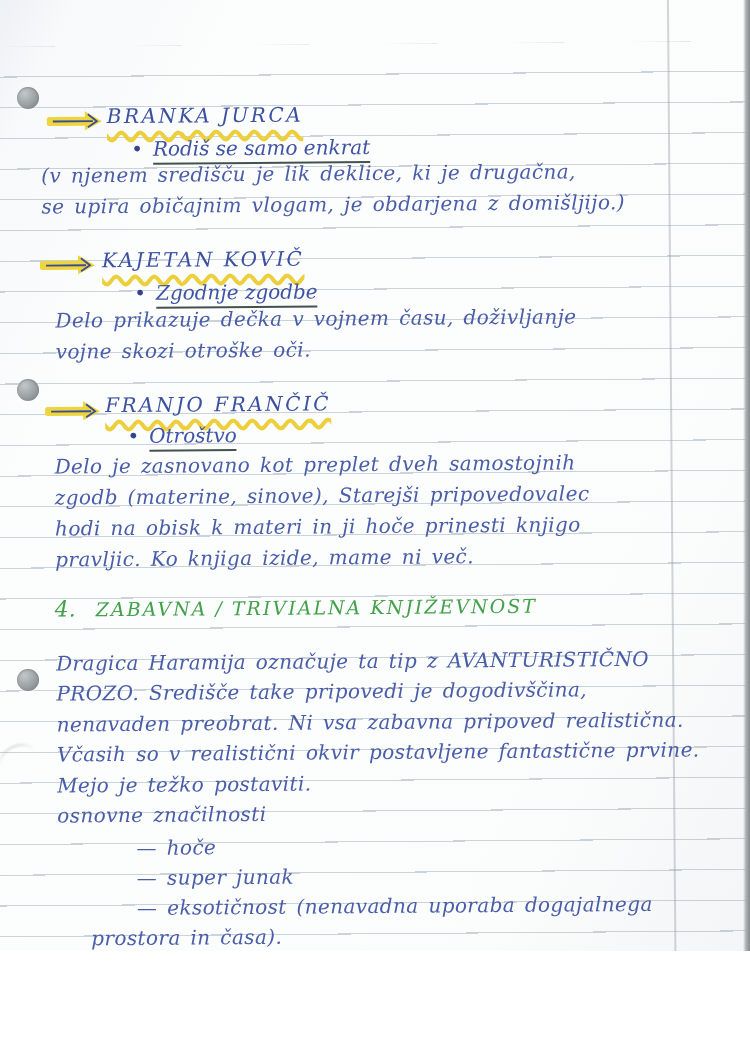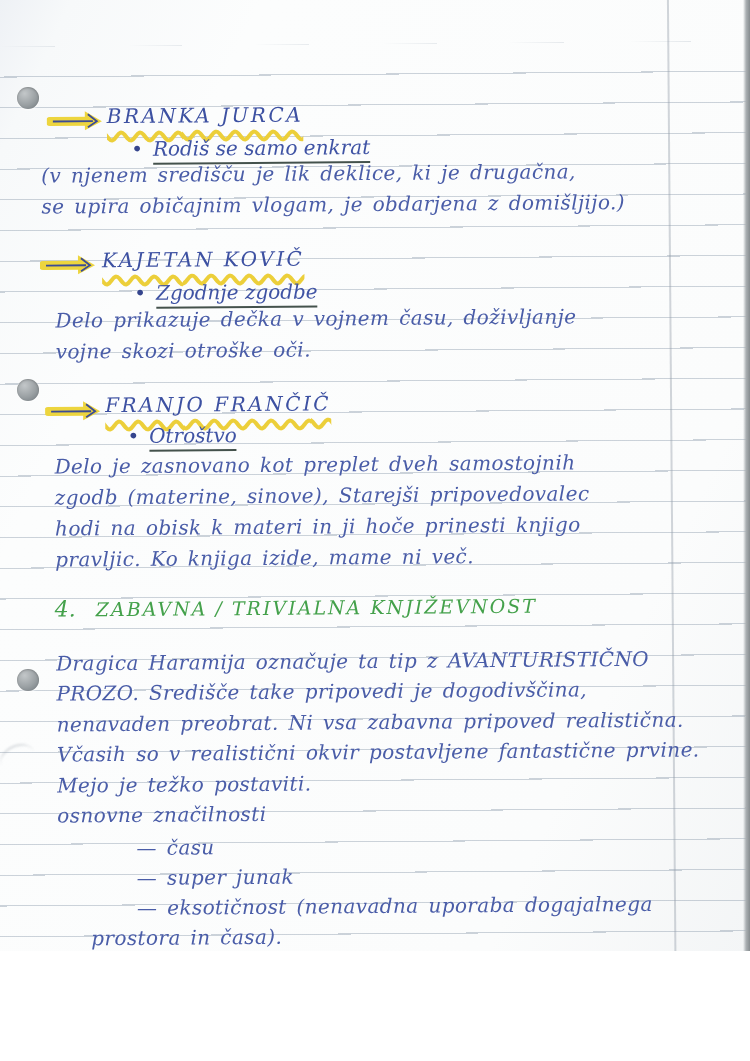--- a/index.html
+++ b/index.html
@@ -135,21 +135,21 @@
       <span class="chnum">4.</span><span class="chtitle">ZABAVNA / TRIVIALNA KNJIŽEVNOST</span>
     </div>
     <div class="para lh30" style="left:55px; top:646px;">
       <div class="line">Dragica Haramija označuje ta tip z AVANTURISTIČNO</div>
       <div class="line">PROZO. Središče take pripovedi je dogodivščina,</div>
       <div class="line">nenavaden preobrat. Ni vsa zabavna pripoved realistična.</div>
       <div class="line">Včasih so v realistični okvir postavljene fantastične prvine.</div>
       <div class="line">Mejo je težko postaviti.</div>
       <div class="line">osnovne značilnosti</div>
     </div>
-    <div class="list-line" style="left:134px; top:831px;">— času</div>
+    <div class="list-line" style="left:134px; top:831px;">— hoče</div>
     <div class="list-line" style="left:134px; top:861px;">— super junak</div>
     <div class="list-line" style="left:134px; top:891px;">— eksotičnost (nenavadna uporaba dogajalnega</div>
     <div class="list-line" style="left:88px; top:921px;">prostora in časa).</div>
   </div>
 
   <div class="hole" style="top:87px;"></div>
   <div class="hole" style="top:379px;"></div>
   <div class="hole" style="top:669px;"></div>
   <div class="hole" style="top:956px;"></div>
 

